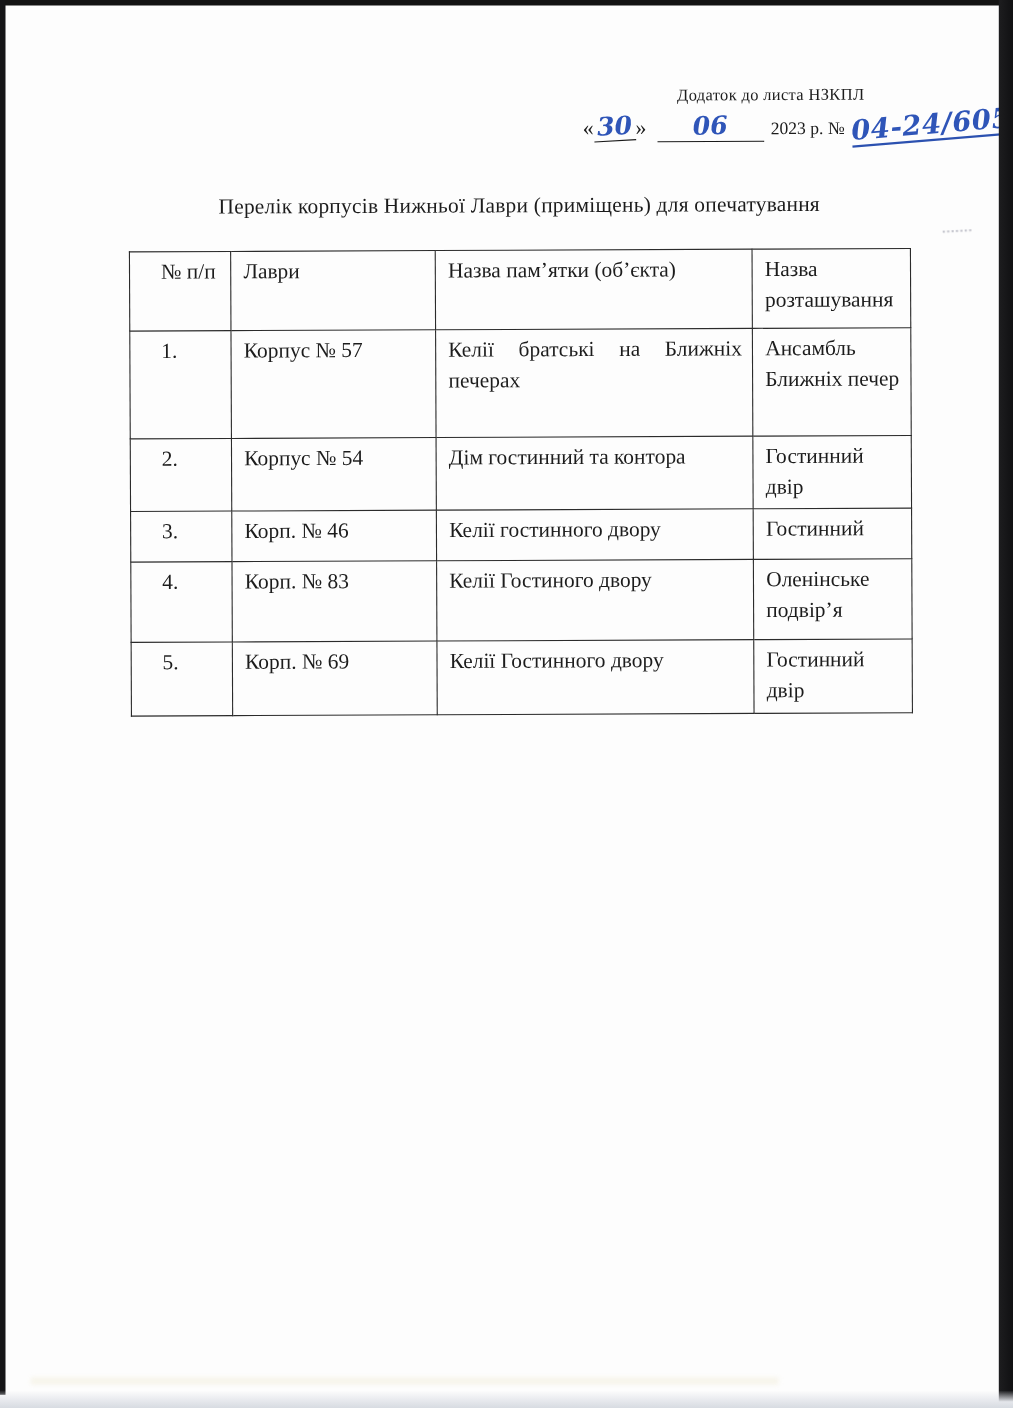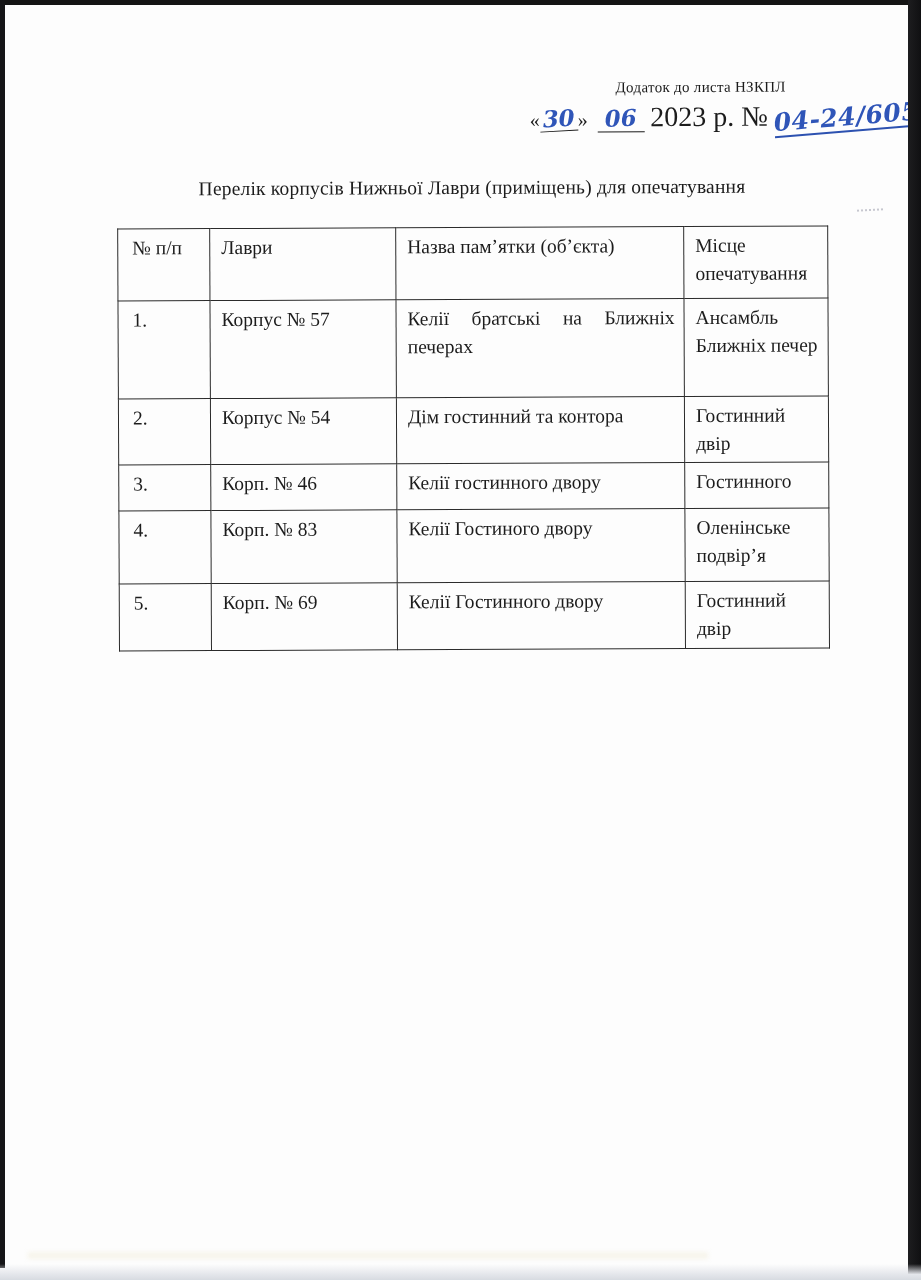--- a/index.html
+++ b/index.html
@@ -97,21 +97,21 @@
     margin: 0 6px 0 10px;
     border-bottom: 1.6px solid #1a1a1a;
     text-align: center;
   }
   .hw-month {
     font-size: 23px;
     line-height: 1;
     display: inline-block;
     transform: rotate(-2deg);
   }
-  .year-label { font-size: 28px; margin-right: 6px; }
+  .year-label { font-size: 16px; margin-right: 6px; }
   .number-wrap { position: relative; display: inline-block; }
   .hw-number {
     font-size: 25px;
     line-height: 1;
     letter-spacing: 0.5px;
     display: inline-block;
     transform: rotate(-4.5deg);
     border-bottom: 2px solid #2c51b0;
     padding-bottom: 1px;
   }
@@ -133,21 +133,21 @@
     font-size: 19.5px;
     line-height: 1.42;
   }
   .doc-table th, .doc-table td {
     border: 1.7px solid #2b2b2b;
     vertical-align: top;
     padding: 5px 9px 5px 11px;
     text-align: left;
     font-weight: normal;
   }
-  .doc-table th.c-num, .doc-table td.c-num { padding-left: 14px; font-family: Liberation Serif, serif; }
+  .doc-table th.c-num, .doc-table td.c-num { padding-left: 28px; font-family: Liberation Serif, serif; }
   .doc-table td.c-name { text-align: justify; }
   tr.r-head  { height: 72px; }
   tr.r-0 { height: 98px; }
   tr.r-1 { height: 54px; }
   tr.r-2 { height: 46px; }
   tr.r-3 { height: 73px; }
   tr.r-4 { height: 55px; }
 </style>
 </head>
 <body>
@@ -174,39 +174,39 @@
         <col style="width:92px">
         <col style="width:186px">
         <col style="width:288px">
         <col style="width:144px">
       </colgroup>
       <tbody>
         <tr class="r-head">
           <th class="c-num">№ п/п</th>
           <th class="c-korpus">Лаври</th>
           <th class="c-name">Назва пам’ятки (об’єкта)</th>
-          <th class="c-place">Місце опечатування</th>
+          <th class="c-place">Назва розташування</th>
         </tr>
         <tr class="r-0">
           <td class="c-num">1.</td>
           <td class="c-korpus">Корпус № 57</td>
           <td class="c-name">Келії братські на Ближніх печерах</td>
           <td class="c-place">Ансамбль Ближніх печер</td>
         </tr>
         <tr class="r-1">
           <td class="c-num">2.</td>
           <td class="c-korpus">Корпус № 54</td>
           <td class="c-name">Дім гостинний та контора</td>
           <td class="c-place">Гостинний двір</td>
         </tr>
         <tr class="r-2">
           <td class="c-num">3.</td>
           <td class="c-korpus">Корп. № 46</td>
           <td class="c-name">Келії гостинного двору</td>
-          <td class="c-place">Гостинного</td>
+          <td class="c-place">Гостинний</td>
         </tr>
         <tr class="r-3">
           <td class="c-num">4.</td>
           <td class="c-korpus">Корп. № 83</td>
           <td class="c-name">Келії Гостиного двору</td>
           <td class="c-place">Оленінське подвір’я</td>
         </tr>
         <tr class="r-4">
           <td class="c-num">5.</td>
           <td class="c-korpus">Корп. № 69</td>

